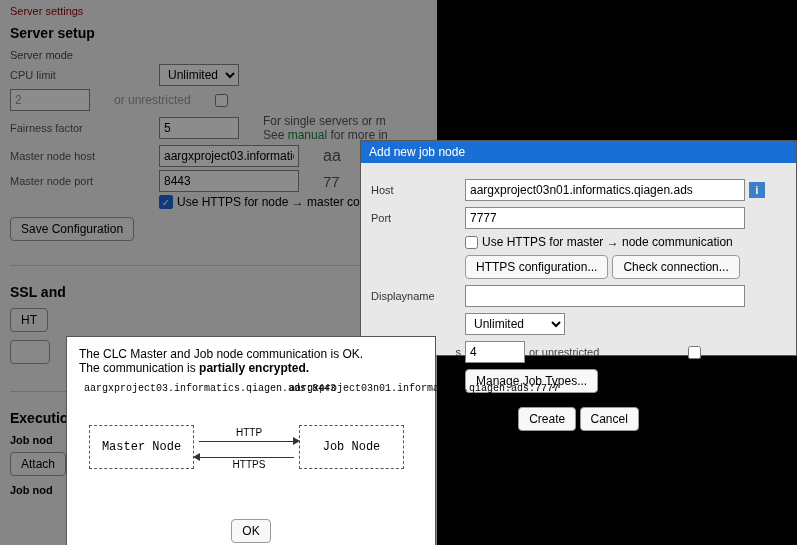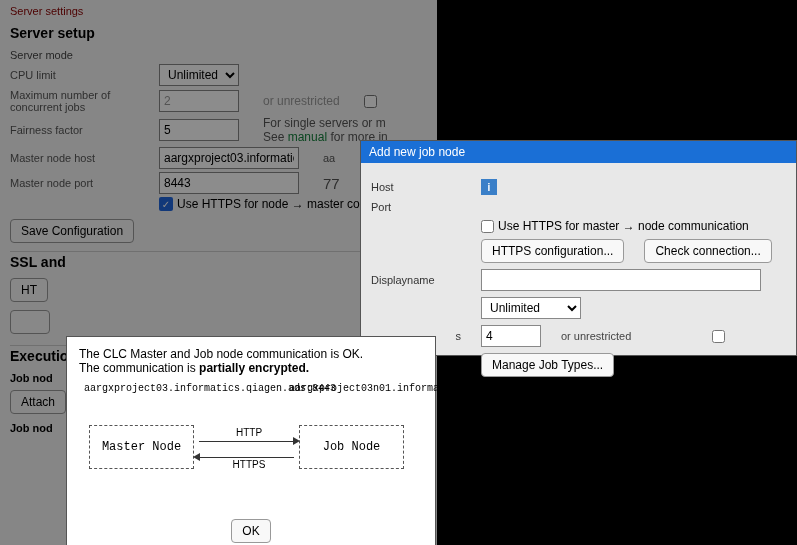--- a/index.html
+++ b/index.html
@@ -6,31 +6,31 @@
 body{width:797px;height:545px;background:#000;position:relative;overflow:hidden}
 .bg{position:absolute;top:0;left:0;width:437px;height:545px;background:#f5f5f5;padding:5px 10px}
 .crumb{color:#8b0000;font-size:11px;margin-bottom:8px}
 h3{font-size:14px;font-weight:bold;margin-bottom:8px}
 .lbl{font-size:11px;color:#444;margin:4px 0 2px}
 select,input[type=text]{border:1px solid #888;background:#fff;padding:2px 4px;font-size:12px;height:22px}
 .row{display:flex;align-items:center;gap:24px;margin:3px 0}
 .row .lab{width:125px;font-size:11px;color:#555}
 .row .inp{width:80px}
 .btn{border:1px solid #999;border-radius:4px;background:#f8f8f8;padding:4px 10px;font-size:12px;cursor:pointer;display:inline-block}
-.sec{border-top:1px solid #ccc;margin-top:8px;padding-top:2px}
+.sec{border-top:1px solid #ccc;margin-top:24px;padding-top:18px}
 .dim{color:#999}
 a{color:#15803d}
 .chk{display:inline-flex;align-items:center;gap:4px}
 .chkicon{width:14px;height:14px;background:#2266dd;color:#fff;display:inline-flex;align-items:center;justify-content:center;font-size:10px;border-radius:2px}
 
 .dialog{position:absolute;background:#e8e8e8;border:1px solid #555}
 .dlg-add{top:140px;left:360px;width:437px;height:216px}
 .dlg-title{background:#1a6fd6;color:#fff;padding:4px 8px;font-size:12px}
 .dlg-body{padding:10px}
-.dlg-row{display:flex;align-items:center;gap:20px;margin:6px 0}
+.dlg-row{display:flex;align-items:center;gap:4px;margin:6px 0}
 .dlg-row .dlab{width:90px;font-size:11px;color:#333}
 .dlg-row input,.dlg-row select{flex:1}
 .wide{width:280px !important;flex:none !important}
 .info{width:16px;height:16px;background:#3a7fc8;color:#fff;display:inline-flex;align-items:center;justify-content:center;font-size:10px;font-weight:bold}
 .btns{text-align:center;margin-top:14px}
 
 .dlg-check{top:336px;left:66px;width:370px;background:#fff}
 .dlg-check .dlg-body{padding:10px 12px}
 .diag{position:relative;height:130px;margin-top:8px;font-family:'Courier New',monospace;font-size:11px}
 .node{position:absolute;border:1px dashed #555;padding:14px 10px;width:105px;text-align:center;font-family:'Courier New',monospace}
@@ -61,34 +61,33 @@
   <div class="crumb">Server settings</div>
   <h3>Server setup</h3>
 
   <div class="lbl">Server mode</div>
 
   <div class="row">
     <div class="lab">CPU limit</div>
     <select class="inp"><option>Unlimited</option></select>
   </div>
   <div class="row">
-    <div class="lab dim">Maximum number of concurrent jobs</div>
     <input class="inp dim" type="text" value="2" style="">
     <span class="dim">or unrestricted</span>
     <input type="checkbox" style="">
   </div>
   <div class="row">
     <div class="lab">Fairness factor</div>
     <input class="inp" type="text" value="5" style="">
     <span style="font-size:11px;color:#555"><span>For single servers or m</span><br><span>See </span><a>manual</a><span> for more in</span></span>
   </div>
   <div class="row">
     <div class="lab">Master node host</div>
     <input type="text" style="width: 140px;" value="aargxproject03.informatics">
-    <span style="font-size:11px;color:#555">aa</span>
+    <span style="font-size:16px;color:#555">aa</span>
   </div>
   <div class="row">
     <div class="lab">Master node port</div>
     <input type="text" style="width: 140px;" value="8443">
     <span style="font-size:15px;color:#555">77</span>
   </div>
   <div class="row">
     <div class="lab"></div>
     <span class="chk">
         <span class="chkicon">✓</span>
@@ -111,24 +110,26 @@
   </div>
 </div>
 
 <div class="overlay"></div>
 
 <div class="dialog dlg-add">
   <div class="dlg-title">Add new job node</div>
   <div class="dlg-body">
     <div class="dlg-row">
       <div class="dlab">Host</div>
+      <input class="wide" type="text" value="aargxproject03n01.informatics.qiagen.ads" style="">
       <span class="info">i</span>
     </div>
     <div class="dlg-row">
       <div class="dlab">Port</div>
+      <input class="wide" type="text" value="7777" style="">
     </div>
     <div class="dlg-row">
       <div class="dlab"></div>
       <label class="chk">
           <input type="checkbox" style=""> 
           <span>Use HTTPS for master → node communication</span>
         </label>
     </div>
     <div class="dlg-row">
       <div class="dlab"></div>
@@ -146,20 +147,24 @@
     <div class="dlg-row">
       <div class="dlab" style="text-align:right;width:90px">s</div>
       <input type="text" style="width: 60px; flex: 0 0 auto;" value="4">
       <span style="font-size:11px;color:#444">or unrestricted</span>
       <input type="checkbox" style="">
     </div>
     <div class="dlg-row">
       <div class="dlab"></div>
       <span class="btn">Manage Job Types...</span>
     </div>
+    <div class="btns">
+      <span class="btn">Create</span>
+      <span class="btn">Cancel</span>
+    </div>
   </div>
 </div>
 
 <div class="dialog dlg-check">
   <div class="dlg-body">
     <div>The CLC Master and Job node communication is OK.</div>
     <div><span>The communication is </span><b>partially encrypted.</b></div>
     <div class="diag">
       <div class="addr a1">aargxproject03.informatics.qiagen.ads:8443</div>
       <div class="addr a2">aargxproject03n01.informatics.qiagen.ads:7777</div>

